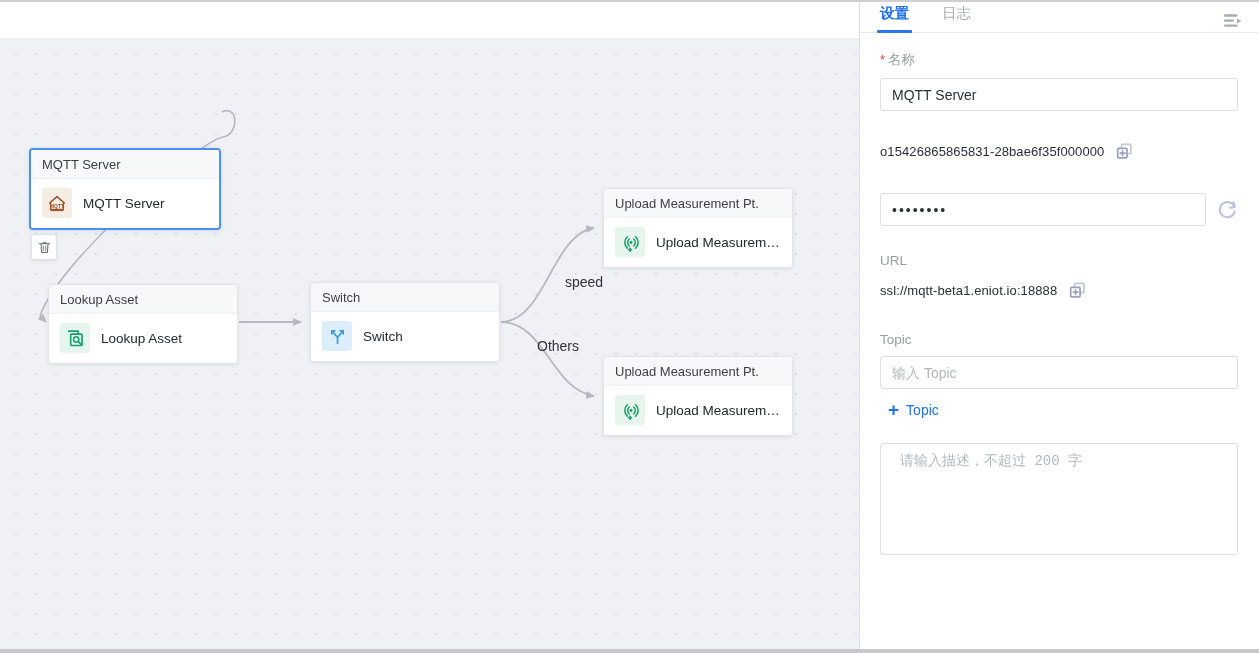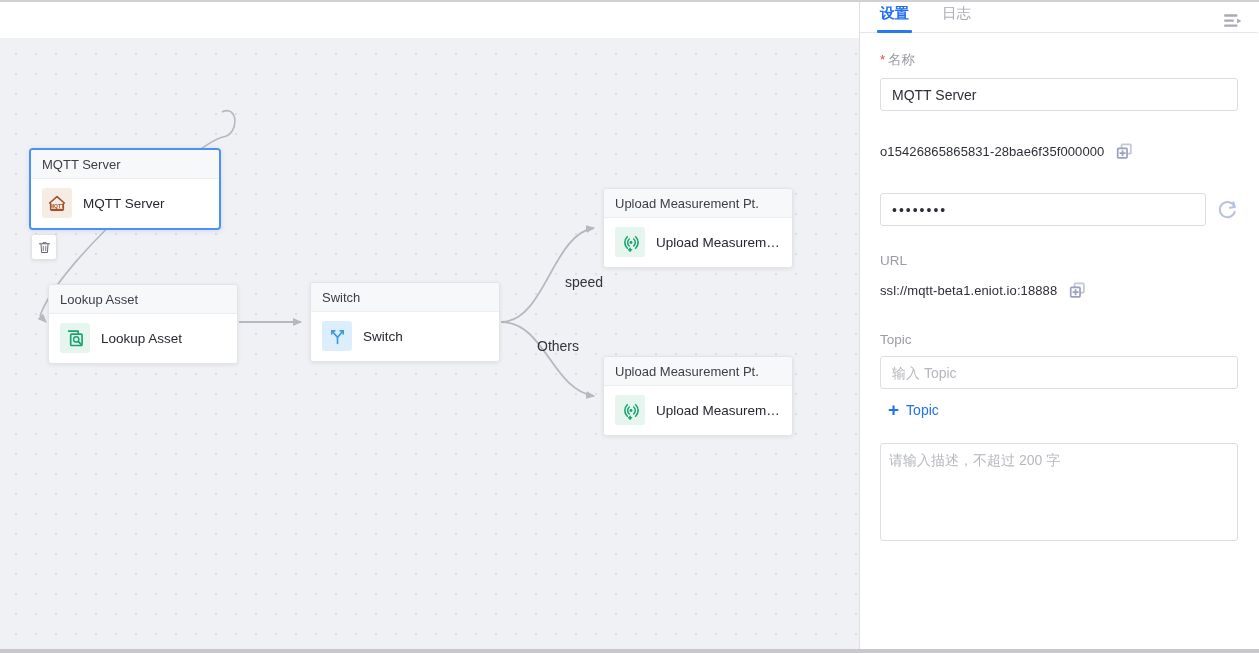--- a/index.html
+++ b/index.html
@@ -201,29 +201,29 @@
     align-items: center;
     gap: 7px;
     color: #1f72f0;
     font-size: 14px;
     cursor: pointer;
     margin: 11px 0 0 8px;
   }
   .plus-glyph { font-size: 19px; line-height: 1; font-weight: bold; }
   .textarea {
     width: 100%;
-    height: 98px;
+    height: 112px;
     border: 1px solid #dddee2;
     border-radius: 3px;
-    padding: 8px 8px;
+    padding: 8px 19px;
     font-size: 14px;
     color: #2c2f36;
     resize: none;
     outline: none;
-    font-family: Liberation Sans, sans-serif;
+    font-family: Liberation Mono, monospace;
   }
   .textarea::placeholder { color: #b5b7be; }
   .sp-14 { height: 14px; }
   .sp-18 { height: 18px; }
   .sp-20 { height: 20px; }
 </style>
 </head>
 <body>
 
 <div id="app">

